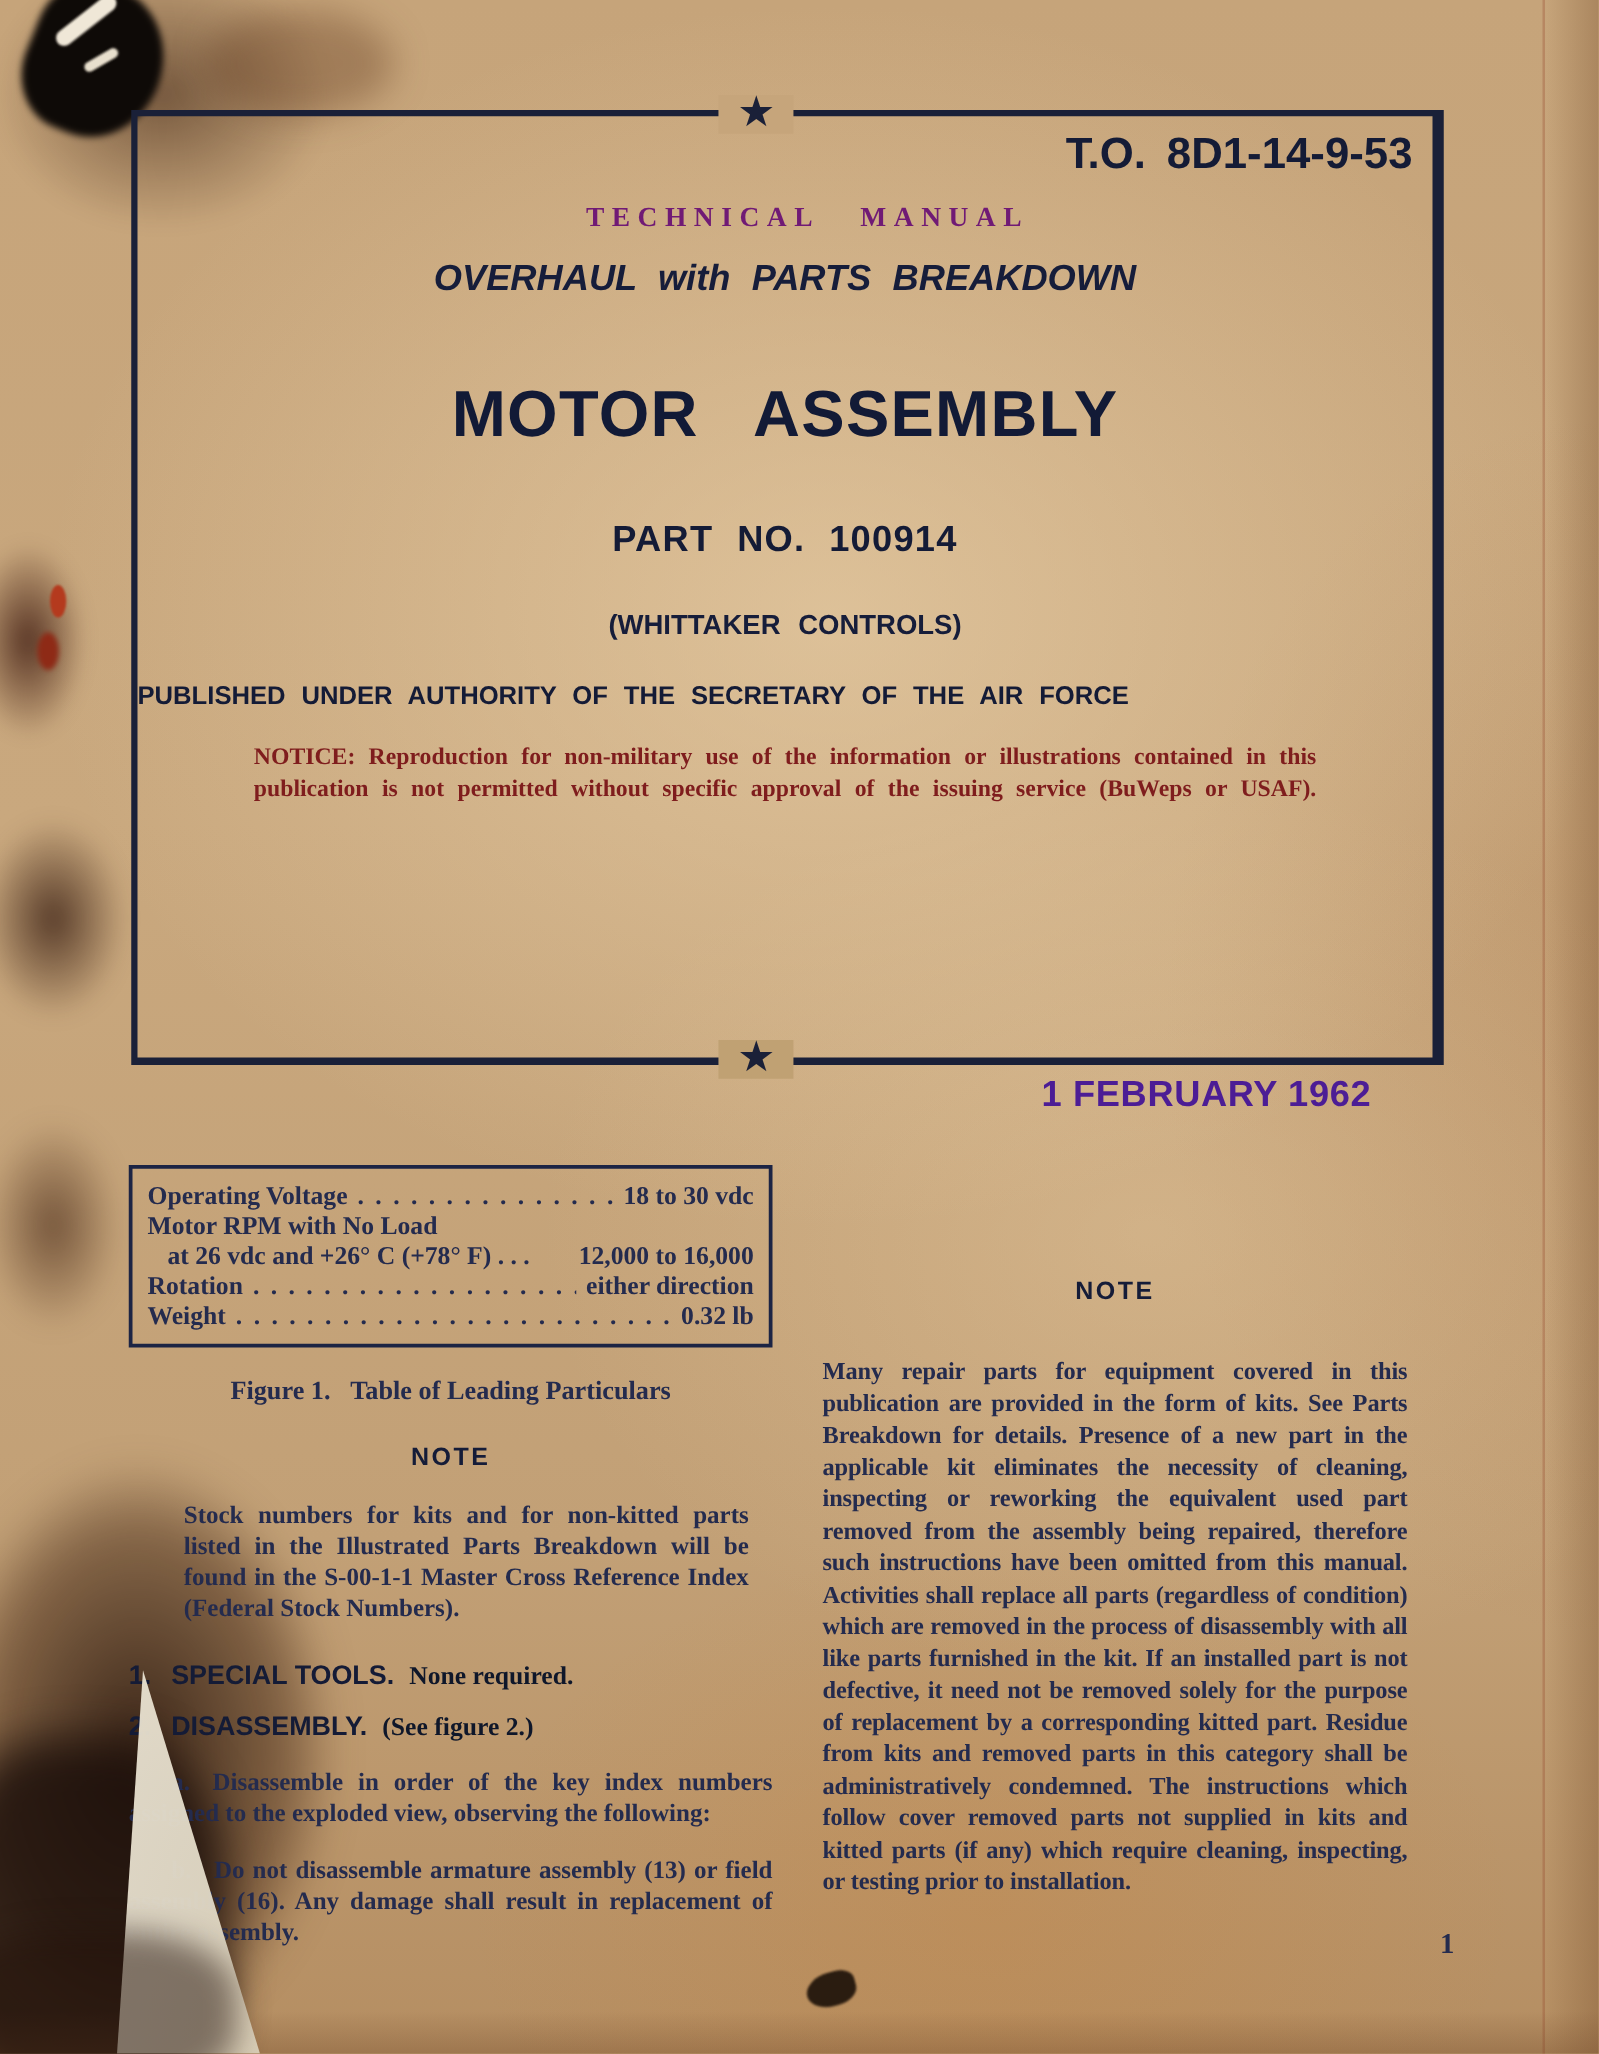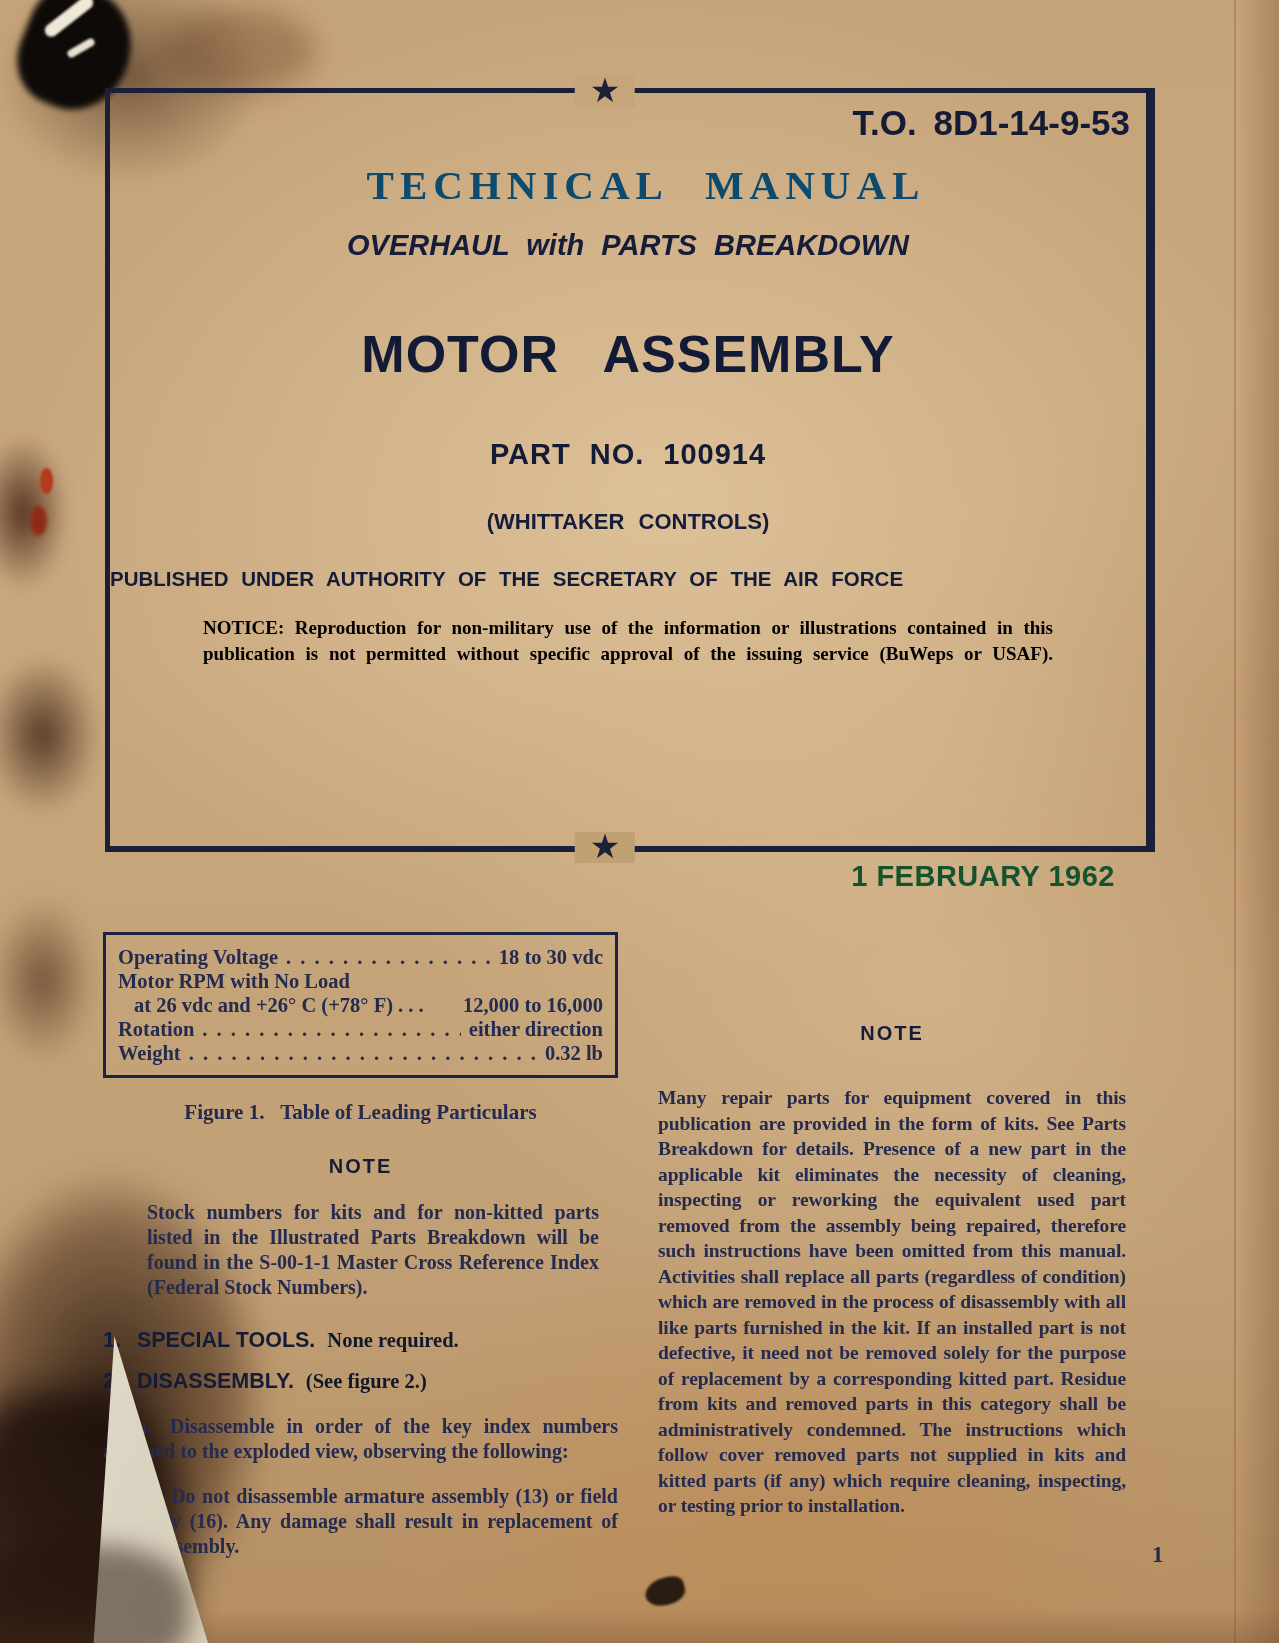--- a/index.html
+++ b/index.html
@@ -33,29 +33,29 @@
   #edge-right-shade{right:0;top:0;width:42px;height:1643px;background:linear-gradient(to left,rgba(118,78,44,0.35),rgba(118,78,44,0));}
   #edge-bottom-shade{left:0;bottom:0;width:1279px;height:34px;background:linear-gradient(to top,rgba(108,68,38,0.32),rgba(108,68,38,0));}
 
   .content{position:relative;z-index:2;}
   .main-box{position:absolute;left:105px;top:88px;width:1050px;height:764px;box-sizing:border-box;
     border-style:solid;border-color:#1a2038;border-width:5px 9px 6px 5px;}
   .star{position:absolute;left:495px;transform:translateX(-50%);font-size:34px;color:#1a2038;line-height:0.9;padding:0 15px;z-index:2;}
   .star-top{top:-17px;background:#c6a57b;}
   .star-bottom{bottom:-17px;background:#c0a173;}
   .to-number{margin-top:10px;padding-right:16px;text-align:right;font-family:"Liberation Sans",sans-serif;font-weight:bold;font-size:35px;color:#141b36;word-spacing:7px;}
-  .doc-type{margin-top:18px;text-align:center;font-family:"Liberation Serif",serif;font-weight:bold;font-size:41px;letter-spacing:6px;word-spacing:22px;color:#0c4a6e;padding-left:36px;}
+  .doc-type{margin-top:18px;text-align:center;font-family:"Liberation Serif",serif;font-weight:bold;font-size:22px;letter-spacing:6px;word-spacing:22px;color:#701a75;padding-left:36px;}
   .subtitle{margin-top:20px;text-align:center;font-family:"Liberation Sans",sans-serif;font-style:italic;font-weight:bold;font-size:29px;word-spacing:9px;color:#161d3a;}
   .title{margin-top:62px;text-align:center;font-family:"Liberation Sans",sans-serif;font-weight:bold;font-size:52px;letter-spacing:1px;word-spacing:30px;color:#121a36;}
   .part-no{margin-top:54px;text-align:center;font-family:"Liberation Sans",sans-serif;font-weight:bold;font-size:29px;word-spacing:10px;letter-spacing:1px;color:#141b36;}
   .manufacturer{margin-top:38px;text-align:center;font-family:"Liberation Sans",sans-serif;font-weight:bold;font-size:22px;word-spacing:8px;color:#161d3a;}
   .replaces{margin-top:88px;text-align:center;font-family:"Liberation Serif",serif;font-weight:bold;font-size:22.5px;letter-spacing:0.2px;color:#232a4c;}
   .authority{margin-top:32px;text-align:left;font-family:"Liberation Sans",sans-serif;font-weight:bold;font-size:20.5px;word-spacing:7px;color:#141b36;}
-  .notice{margin:24px auto 0;width:850px;text-align:justify;text-align-last:justify;font-family:"Liberation Serif",serif;font-weight:bold;font-size:19px;line-height:1.35;color:#000000;}
-  .date{position:absolute;top:860px;right:164px;font-family:"Liberation Sans",sans-serif;font-weight:bold;font-size:29px;letter-spacing:0.5px;color:#14532d;}
+  .notice{margin:24px auto 0;width:850px;text-align:justify;text-align-last:justify;font-family:"Liberation Serif",serif;font-weight:bold;font-size:19px;line-height:1.35;color:#7f1d1d;}
+  .date{position:absolute;top:860px;right:182px;font-family:"Liberation Sans",sans-serif;font-weight:bold;font-size:29px;letter-spacing:0.5px;color:#4c1d95;}
 
   .col-left{position:absolute;left:103px;top:932px;width:515px;color:#242b4e;}
   .particulars{border:3px solid #1c2444;padding:10px 12px;box-sizing:border-box;font-family:"Liberation Serif",serif;font-weight:bold;font-size:20.5px;line-height:24px;}
   .prow{display:flex;align-items:baseline;white-space:nowrap;}
   .prow .dots{flex:1 1 0;overflow:hidden;margin:0 8px;letter-spacing:2px;}
   .prow .val{white-space:nowrap;}
   .prow.indent{padding-left:16px;}
   .fig-caption{margin-top:22px;text-align:center;font-family:"Liberation Serif",serif;font-weight:bold;font-size:21px;}
   .note-head{margin-top:30px;text-align:center;font-family:"Liberation Sans",sans-serif;font-weight:bold;font-size:20px;letter-spacing:2px;color:#151c38;}
   .stock-note{margin:22px 0 0 44px;width:452px;text-align:justify;font-family:"Liberation Serif",serif;font-weight:bold;font-size:20px;line-height:25px;}

